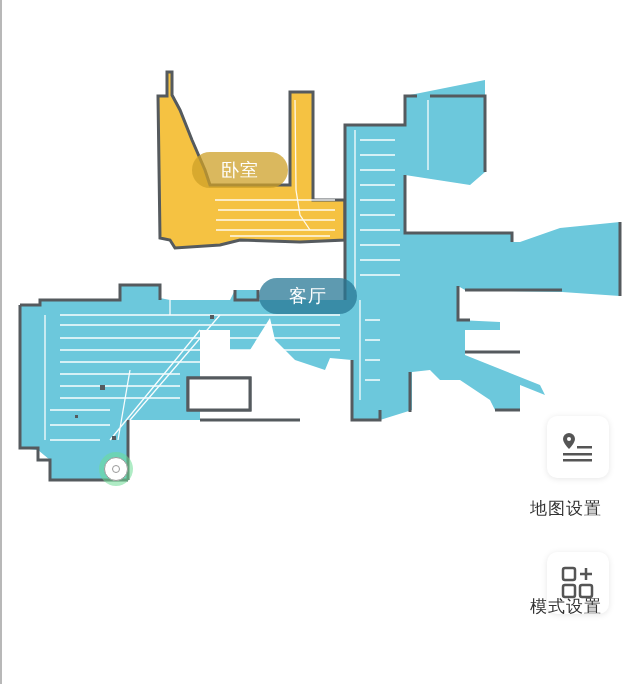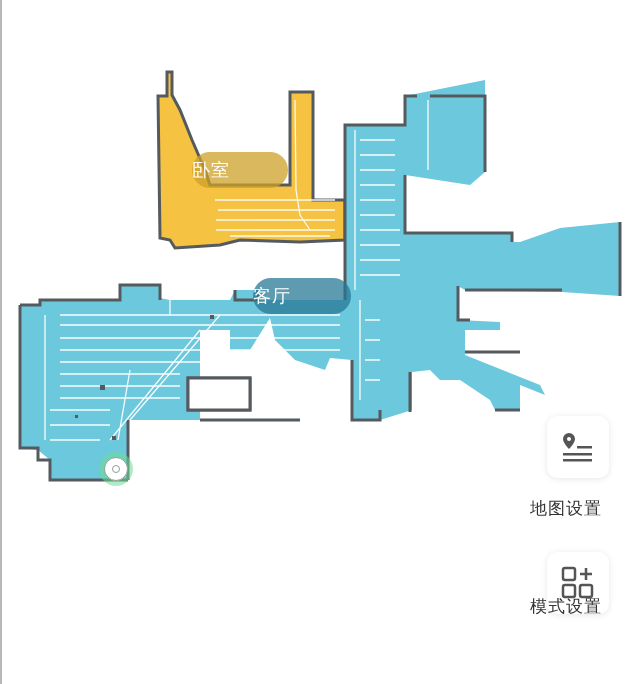--- a/index.html
+++ b/index.html
@@ -5,24 +5,24 @@
   html, body { margin:0; padding:0; }
   body {
     width:640px; height:684px; position:relative; overflow:hidden;
     background:#ffffff;
     font-family:"DejaVu Sans","Liberation Sans",sans-serif;
   }
   .left-edge { position:absolute; left:0; top:0; width:2px; height:684px; background:#b8b8b8; }
   .map { position:absolute; left:0; top:0; width:640px; height:684px; }
   .room-label {
     position:absolute; height:36px; line-height:36px; border-radius:18px;
-    color:#fff; font-size:18px; letter-spacing:1px;
+    color:#fff; font-size:18px; text-align:center; letter-spacing:1px;
   }
   .label-bedroom { left:192px; top:152px; width:96px; background:rgba(205,160,40,0.75); }
-  .label-living { left:253px; top:278px; width:98px; background:rgba(40,120,150,0.75);font-family:Liberation Serif, serif; }
+  .label-living { left:259px; top:278px; width:98px; background:rgba(40,120,150,0.75);font-family:Liberation Serif, serif; }
   .side-btn {
     position:absolute; left:547px; width:62px; height:62px; border-radius:10px;
     background:#fff; box-shadow:0 1px 6px rgba(0,0,0,0.10);
     display:flex; align-items:center; justify-content:center;
   }
   .btn-map { top:416px; }
   .btn-mode { top:552px; }
   .side-label {
     position:absolute; left:530px; width:96px; 
     font-size:17px; color:#333; letter-spacing:1px;

